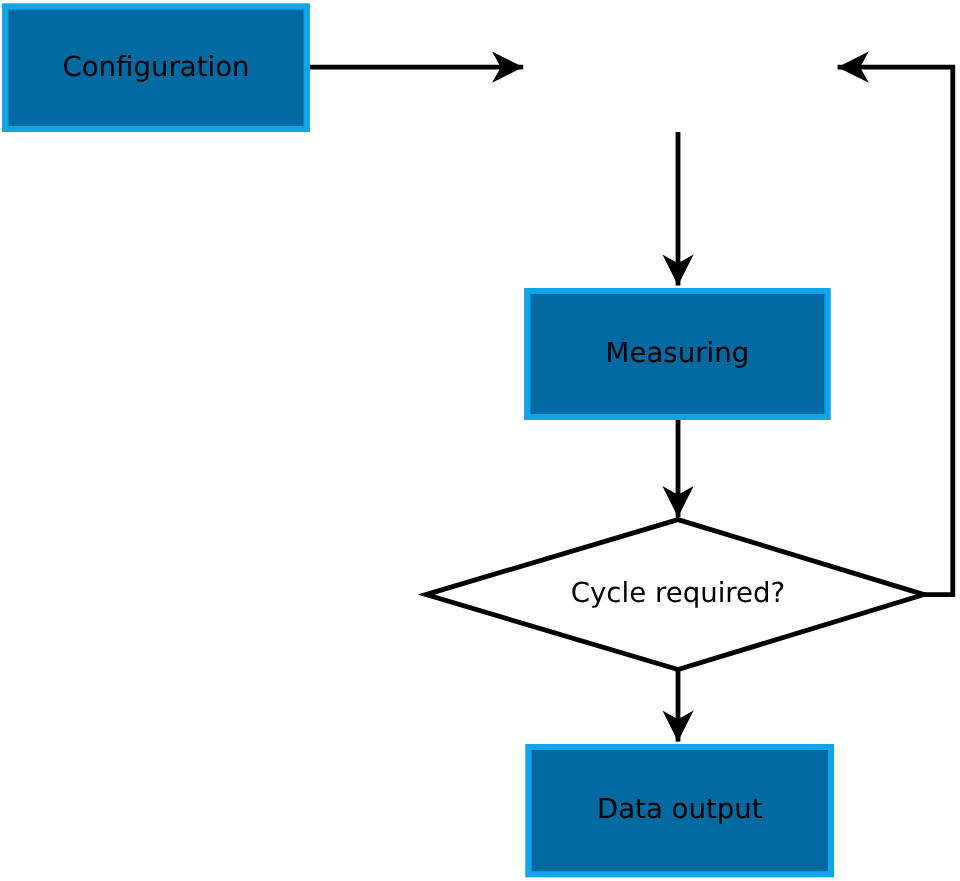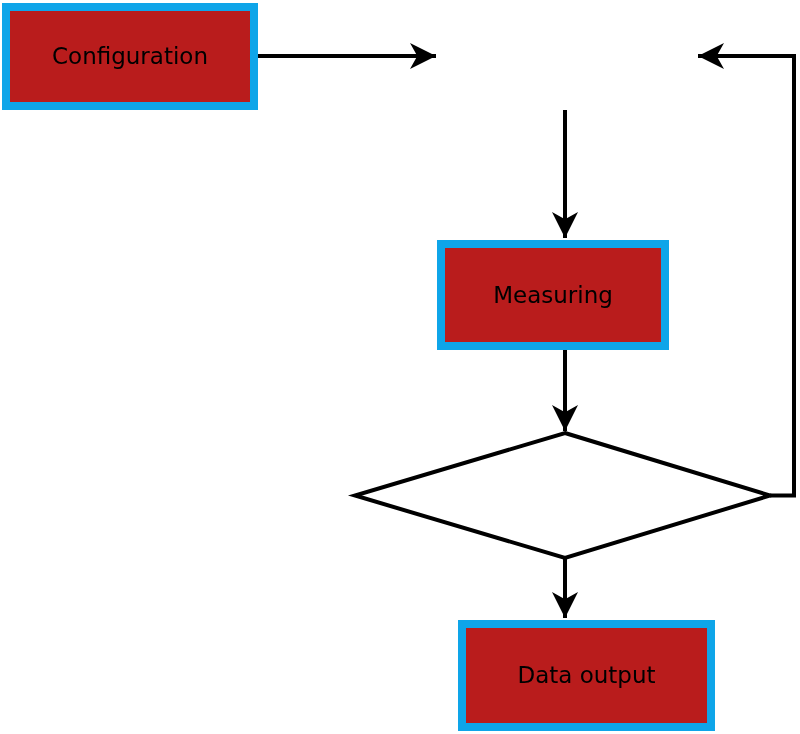--- a/index.html
+++ b/index.html
@@ -19,33 +19,33 @@
   svg.wires {
     position: absolute;
     left: 0;
     top: 0;
     width: 800px;
     height: 734px;
   }
   .node {
     position: absolute;
     box-sizing: border-box;
-    border: 8px solid #0ea5e9;
-    background: #b91c1c;
+    border: 5px solid #0ea5e9;
+    background: #0369a1;
     display: flex;
     align-items: center;
     justify-content: center;
     font-size: 23px;
     line-height: 1;
     white-space: nowrap;
   }
   .node-configuration  { left: 2px;   top: 3px;   width: 256px; height: 107px; }
   .node-initialization { left: 438px; top: 3px;   width: 257px; height: 107px; }
-  .node-measuring      { left: 437px; top: 240px; width: 232px; height: 110px; }
-  .node-data-output    { left: 458px; top: 620px; width: 257px; height: 111px; }
+  .node-measuring      { left: 437px; top: 240px; width: 255px; height: 110px; }
+  .node-data-output    { left: 438px; top: 620px; width: 257px; height: 111px; }
   .diamond-label {
     position: absolute;
     left: 455px;
     top: 479px;
     width: 220px;
     height: 33px;
     display: flex;
     align-items: center;
     justify-content: center;
     font-size: 23px;
@@ -81,18 +81,21 @@
 
   <div class="node node-configuration">
     <span>Configuration</span>
   </div>
 
 
   <div class="node node-measuring">
     <span>Measuring</span>
   </div>
 
+  <div class="diamond-label">
+    <span>Cycle required?</span>
+  </div>
 
   <div class="node node-data-output">
     <span>Data output</span>
   </div>
 
 </div>
 
 </body></html>

